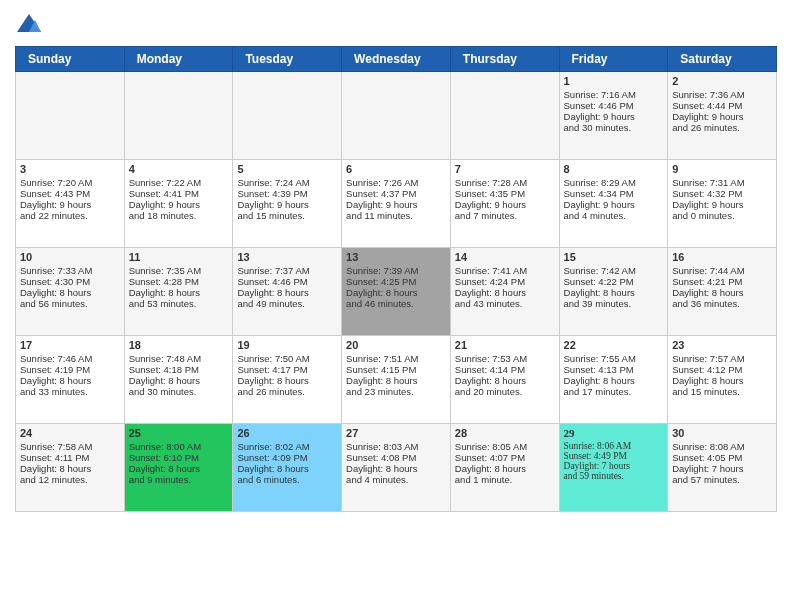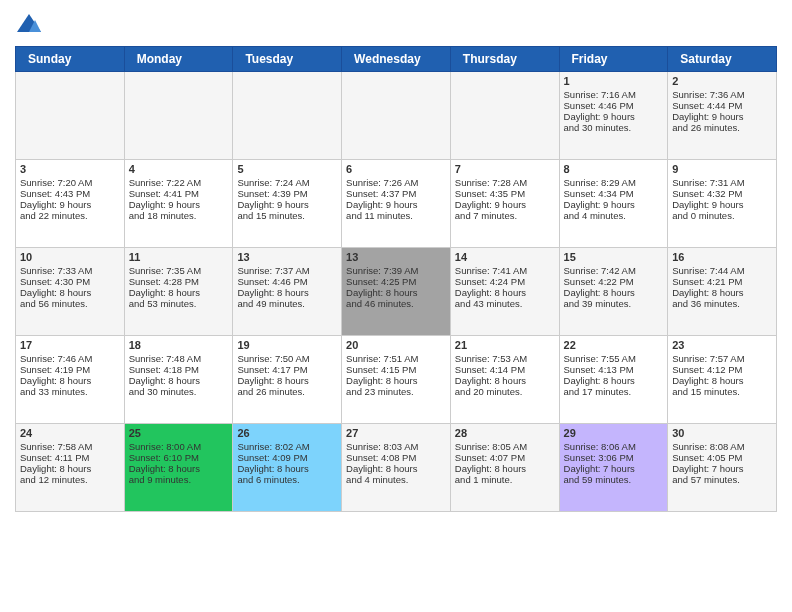--- a/index.html
+++ b/index.html
@@ -325,24 +325,24 @@
             <div>Daylight: 8 hours</div>
             <div>and 4 minutes.</div>
           </td>
           <td style="background: rgb(245, 245, 245);">
             <span class="day-num">28</span>
             <div>Sunrise: 8:05 AM</div>
             <div>Sunset: 4:07 PM</div>
             <div>Daylight: 8 hours</div>
             <div>and 1 minute.</div>
           </td>
-          <td style="background: #c4b5fd;">
+          <td style="background: #5eead4; font-family: Liberation Serif, serif;">
             <span class="day-num">29</span>
             <div>Sunrise: 8:06 AM</div>
-            <div>Sunset: 3:06 PM</div>
+            <div>Sunset: 4:49 PM</div>
             <div>Daylight: 7 hours</div>
             <div>and 59 minutes.</div>
           </td>
           <td style="background: rgb(245, 245, 245);">
             <span class="day-num">30</span>
             <div>Sunrise: 8:08 AM</div>
             <div>Sunset: 4:05 PM</div>
             <div>Daylight: 7 hours</div>
             <div>and 57 minutes.</div>
           </td>

